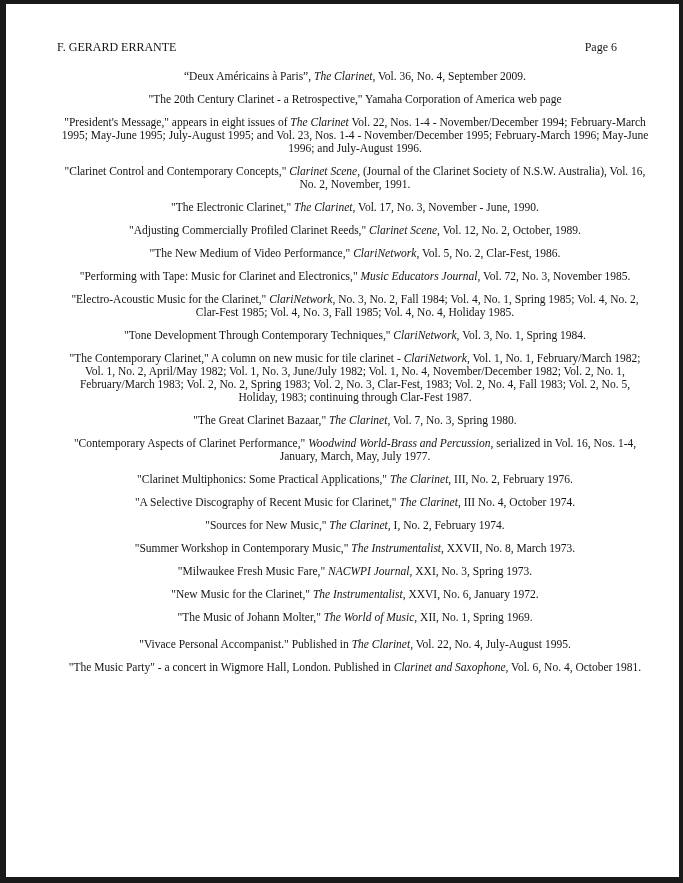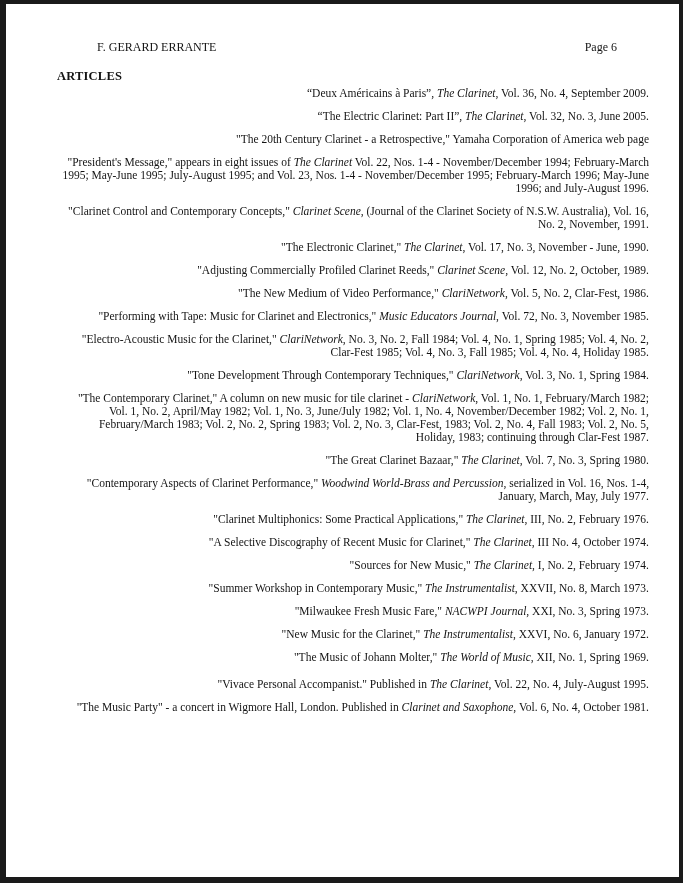--- a/index.html
+++ b/index.html
@@ -27,58 +27,55 @@
     font-size: 11.5px;
     line-height: 13px;
     color: #141414;
   }
   .doc-header {
     display: flex;
     justify-content: space-between;
     align-items: baseline;
     padding-right: 32px;
     margin-bottom: 16px;
-    margin-left: 40px;
   }
   .doc-header .name,
   .doc-header .page-number {
     font-size: 12px;
     white-space: nowrap;
   }
   .section-heading {
     font-weight: bold;
     font-size: 12.5px;
     margin: 0 0 4px 0;
     letter-spacing: 0.2px;
   }
   .section + .section {
     margin-top: 14px;
   }
   p.entry {
     margin: 0 0 10px 4px;
-    text-align: right;
+    text-align: center;
   }
   p.entry i {
     font-style: italic;
   }
 </style>
 </head>
 <body>
 
 <div class="page">
   <div class="content">
     <div class="doc-header">
       <span class="name">F. GERARD ERRANTE</span>
       <span class="page-number">Page 6</span>
     </div>
     <div>
         <div class="section">
-          <div class="section-heading">ARTICLES</div>
           <p class="entry"><span>“Deux Américains à Paris”, </span><i>The Clarinet</i><span>, Vol. 36, No. 4, September 2009.</span></p>
-          <p class="entry"><span>“The Electric Clarinet: Part II”, </span><i>The Clarinet</i><span>, Vol. 32, No. 3, June 2005.</span></p>
           <p class="entry"><span>"The 20th Century Clarinet - a Retrospective," Yamaha Corporation of America web page</span></p>
           <p class="entry"><span>"President's Message," appears in eight issues of </span><i>The Clarinet</i><span> Vol. 22, Nos. 1-4 - November/December 1994; February-March 1995; May-June 1995; July-August 1995; and Vol. 23, Nos. 1-4 - November/December 1995; February-March 1996; May-June 1996; and July-August 1996.</span></p>
           <p class="entry"><span>"Clarinet Control and Contemporary Concepts," </span><i>Clarinet Scene</i><span>, (Journal of the Clarinet Society of N.S.W. Australia), Vol. 16, No. 2, November, 1991.</span></p>
           <p class="entry"><span>"The Electronic Clarinet," </span><i>The Clarinet</i><span>, Vol. 17, No. 3, November - June, 1990.</span></p>
           <p class="entry"><span>"Adjusting Commercially Profiled Clarinet Reeds," </span><i>Clarinet Scene</i><span>, Vol. 12, No. 2, October, 1989.</span></p>
           <p class="entry"><span>"The New Medium of Video Performance," </span><i>ClariNetwork</i><span>, Vol. 5, No. 2, Clar-Fest, 1986.</span></p>
           <p class="entry"><span>"Performing with Tape: Music for Clarinet and Electronics," </span><i>Music Educators Journal</i><span>, Vol. 72, No. 3, November 1985.</span></p>
           <p class="entry"><span>"Electro-Acoustic Music for the Clarinet," </span><i>ClariNetwork</i><span>, No. 3, No. 2, Fall 1984; Vol. 4, No. 1, Spring 1985; Vol. 4, No. 2, Clar-Fest 1985; Vol. 4, No. 3, Fall 1985; Vol. 4, No. 4, Holiday 1985.</span></p>
           <p class="entry"><span>"Tone Development Through Contemporary Techniques," </span><i>ClariNetwork</i><span>, Vol. 3, No. 1, Spring 1984.</span></p>
           <p class="entry"><span>"The Contemporary Clarinet," A column on new music for tile clarinet - </span><i>ClariNetwork</i><span>, Vol. 1, No. 1, February/March 1982; Vol. 1, No. 2, April/May 1982; Vol. 1, No. 3, June/July 1982; Vol. 1, No. 4, November/December 1982; Vol. 2, No. 1, February/March 1983; Vol. 2, No. 2, Spring 1983; Vol. 2, No. 3, Clar-Fest, 1983; Vol. 2, No. 4, Fall 1983; Vol. 2, No. 5, Holiday, 1983; continuing through Clar-Fest 1987.</span></p>

